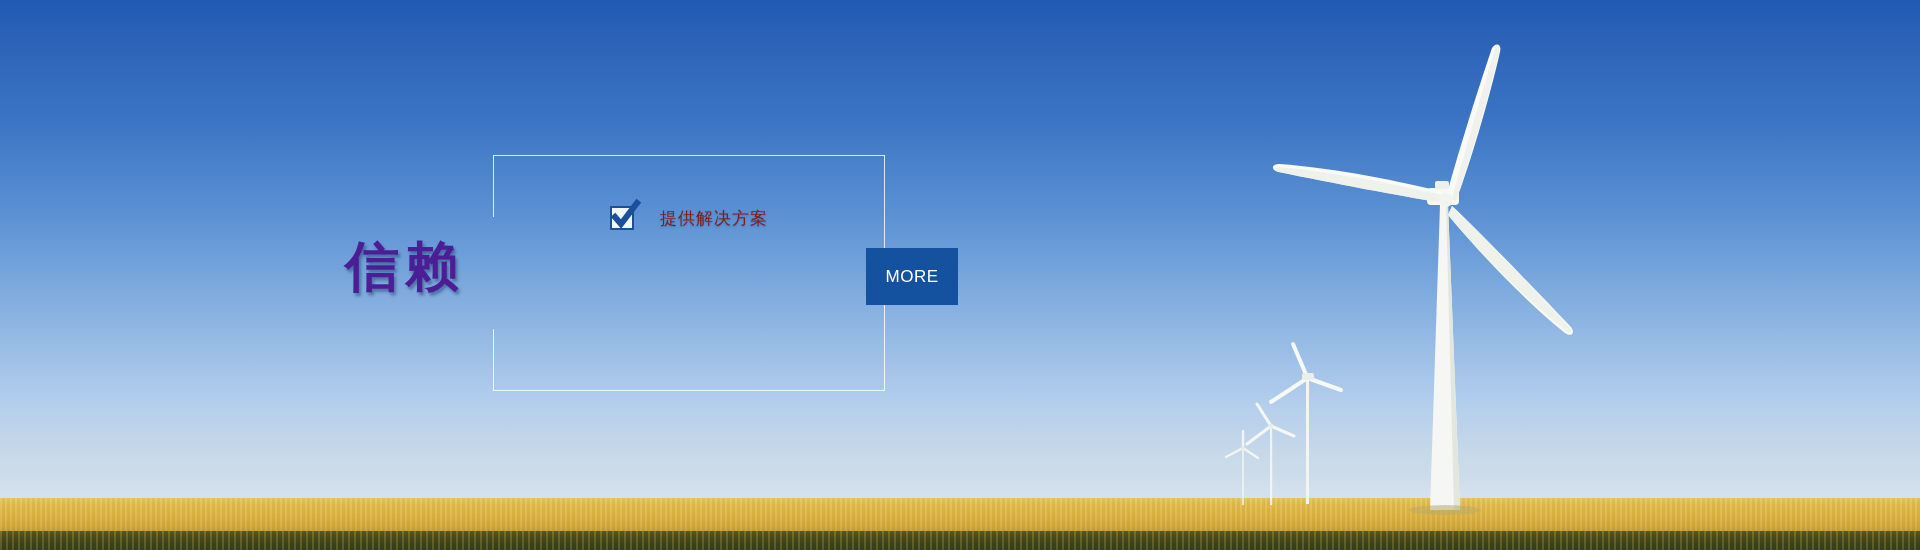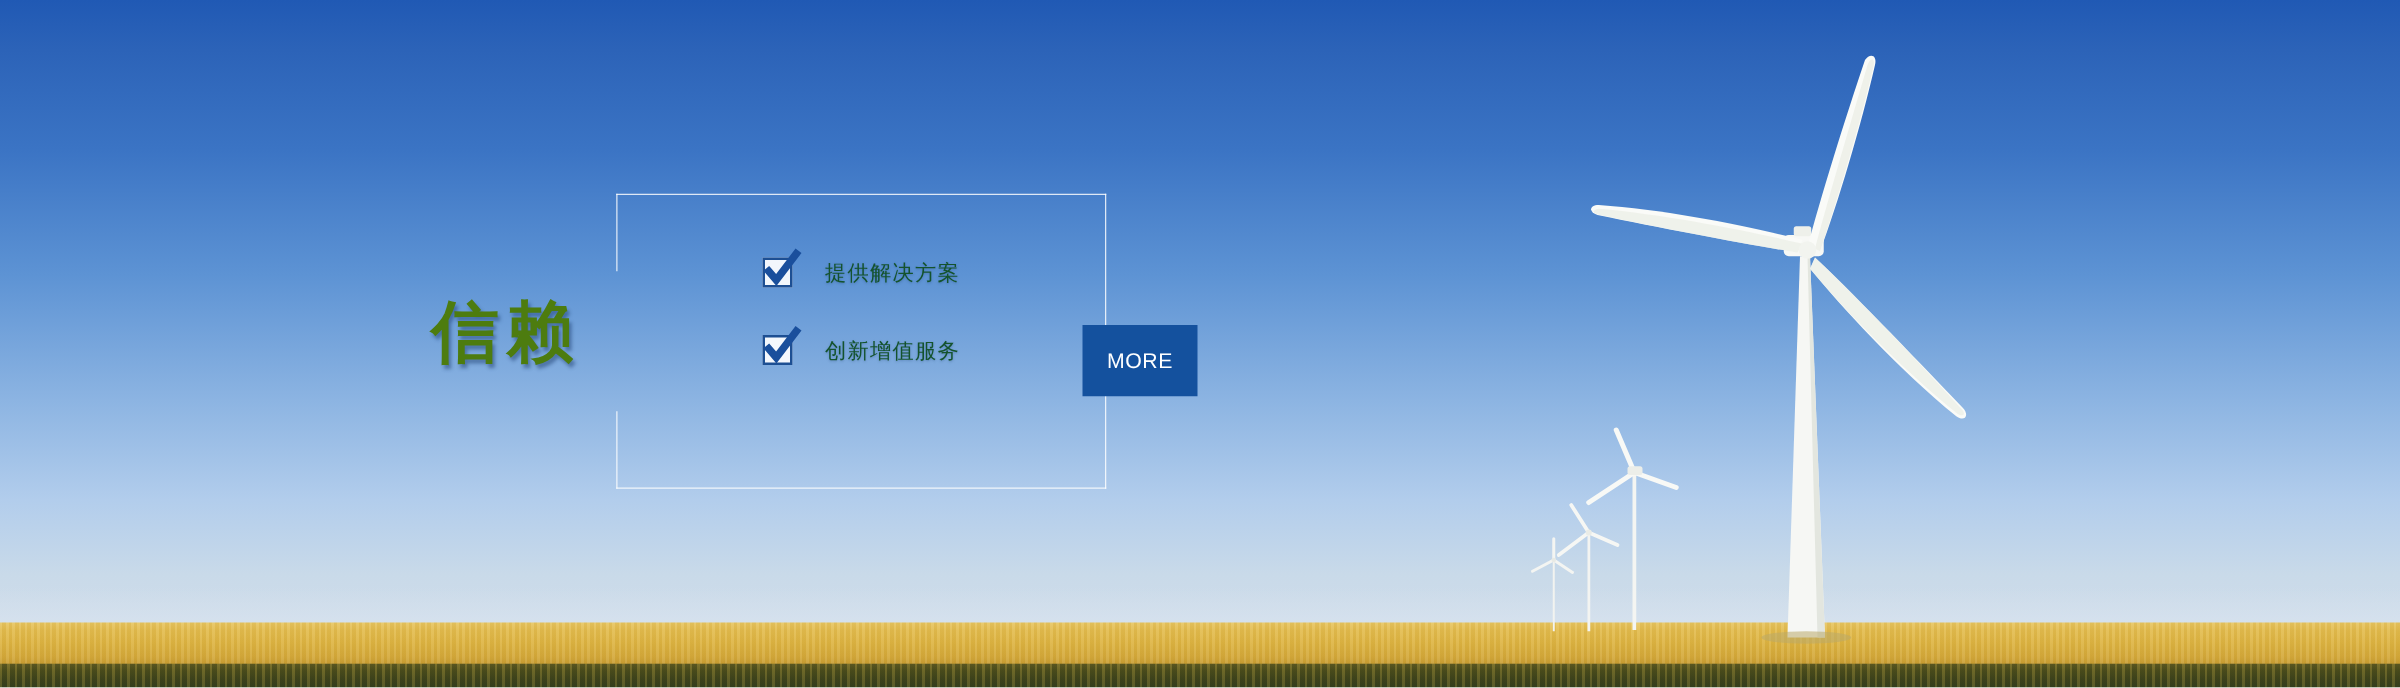--- a/index.html
+++ b/index.html
@@ -114,21 +114,21 @@
   .frame-left-b { left: 0;   bottom: 0; width: 1px;   height: 62px; }
   .frame-right  { right: 0;  top: 0;    width: 1px;   height: 236px; }
 
   
   .headline {
     position: absolute;
     left: 345px;
     top: 239px;
     font-size: 54px;
     font-weight: bold;
-    color: #4d7c0f;
+    color: #4c1d95;
     letter-spacing: 6px;
     line-height: 1;
     text-shadow: 2px 3px 3px rgba(20,50,100,0.45);
     white-space: nowrap;
   }
 
   
   .bullets {
     position: absolute;
     left: 610px;
@@ -155,31 +155,31 @@
     position: absolute;
     left: -4px;
     top: -8px;
     width: 32px;
     height: 32px;
     overflow: visible;
   }
   .bullet-label {
     margin-left: 26px;
     font-size: 17px;
-    color: #14532d;
+    color: #7f1d1d;
     letter-spacing: 1px;
     white-space: nowrap;
     text-shadow: 0 1px 2px rgba(25,60,110,0.35);
   }
 
   
   .more-button {
     position: absolute;
     left: 866px;
-    top: 260px;
+    top: 248px;
     width: 92px;
     height: 57px;
     background: #14519e;
     color: #ffffff;
     border: none;
     font-family: "Liberation Sans", "DejaVu Sans", sans-serif;
     font-size: 17px;
     letter-spacing: .5px;
     display: flex;
     align-items: center;
@@ -271,27 +271,19 @@
 
     <div class="bullet-row">
       <span class="checkbox">
         <svg viewBox="0 0 32 32">
           <path d="M7 17 L13 24 L29 3" fill="none" stroke="#1a4f9c" stroke-width="6" stroke-linecap="square" stroke-linejoin="miter"></path>
         </svg>
       </span>
       <span class="bullet-label">提供解决方案</span>
     </div>
 
-    <div class="bullet-row">
-      <span class="checkbox">
-        <svg viewBox="0 0 32 32">
-          <path d="M7 17 L13 24 L29 3" fill="none" stroke="#1a4f9c" stroke-width="6" stroke-linecap="square" stroke-linejoin="miter"></path>
-        </svg>
-      </span>
-      <span class="bullet-label">创新增值服务</span>
-    </div>
 
 
   </div>
 
   <button class="more-button">MORE</button>
 
 </div>
 
 </body></html>

